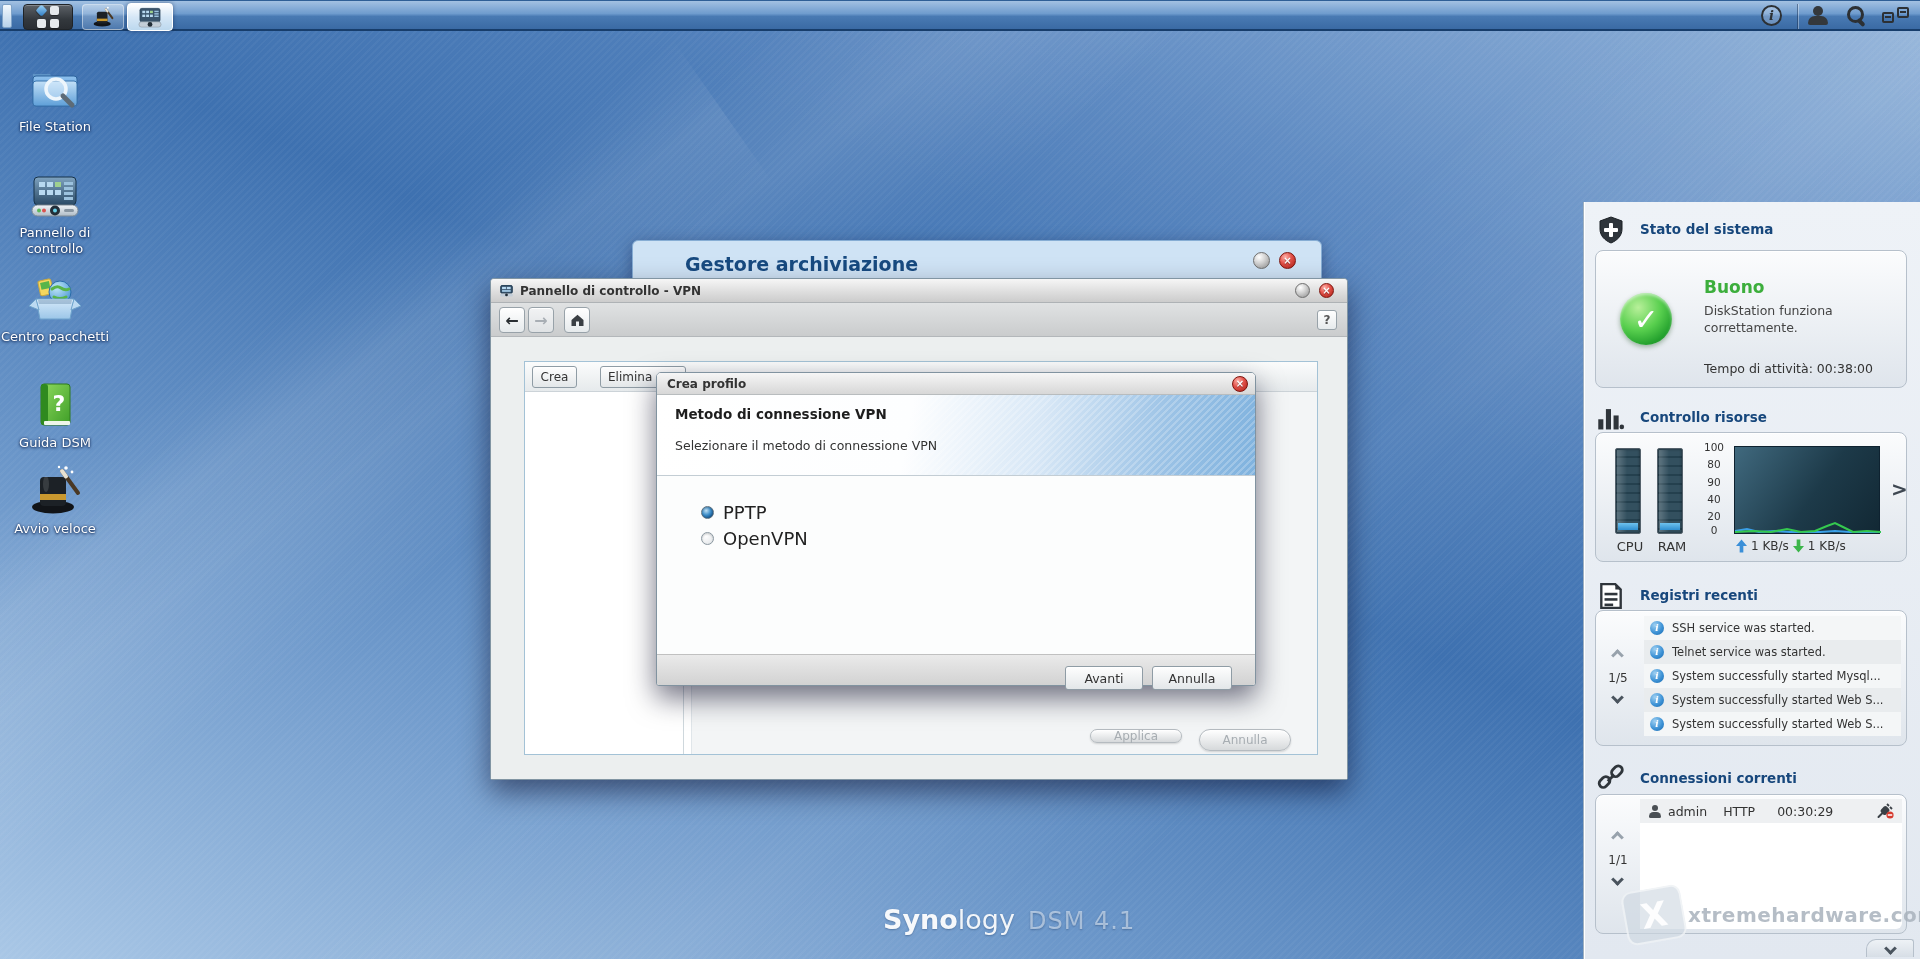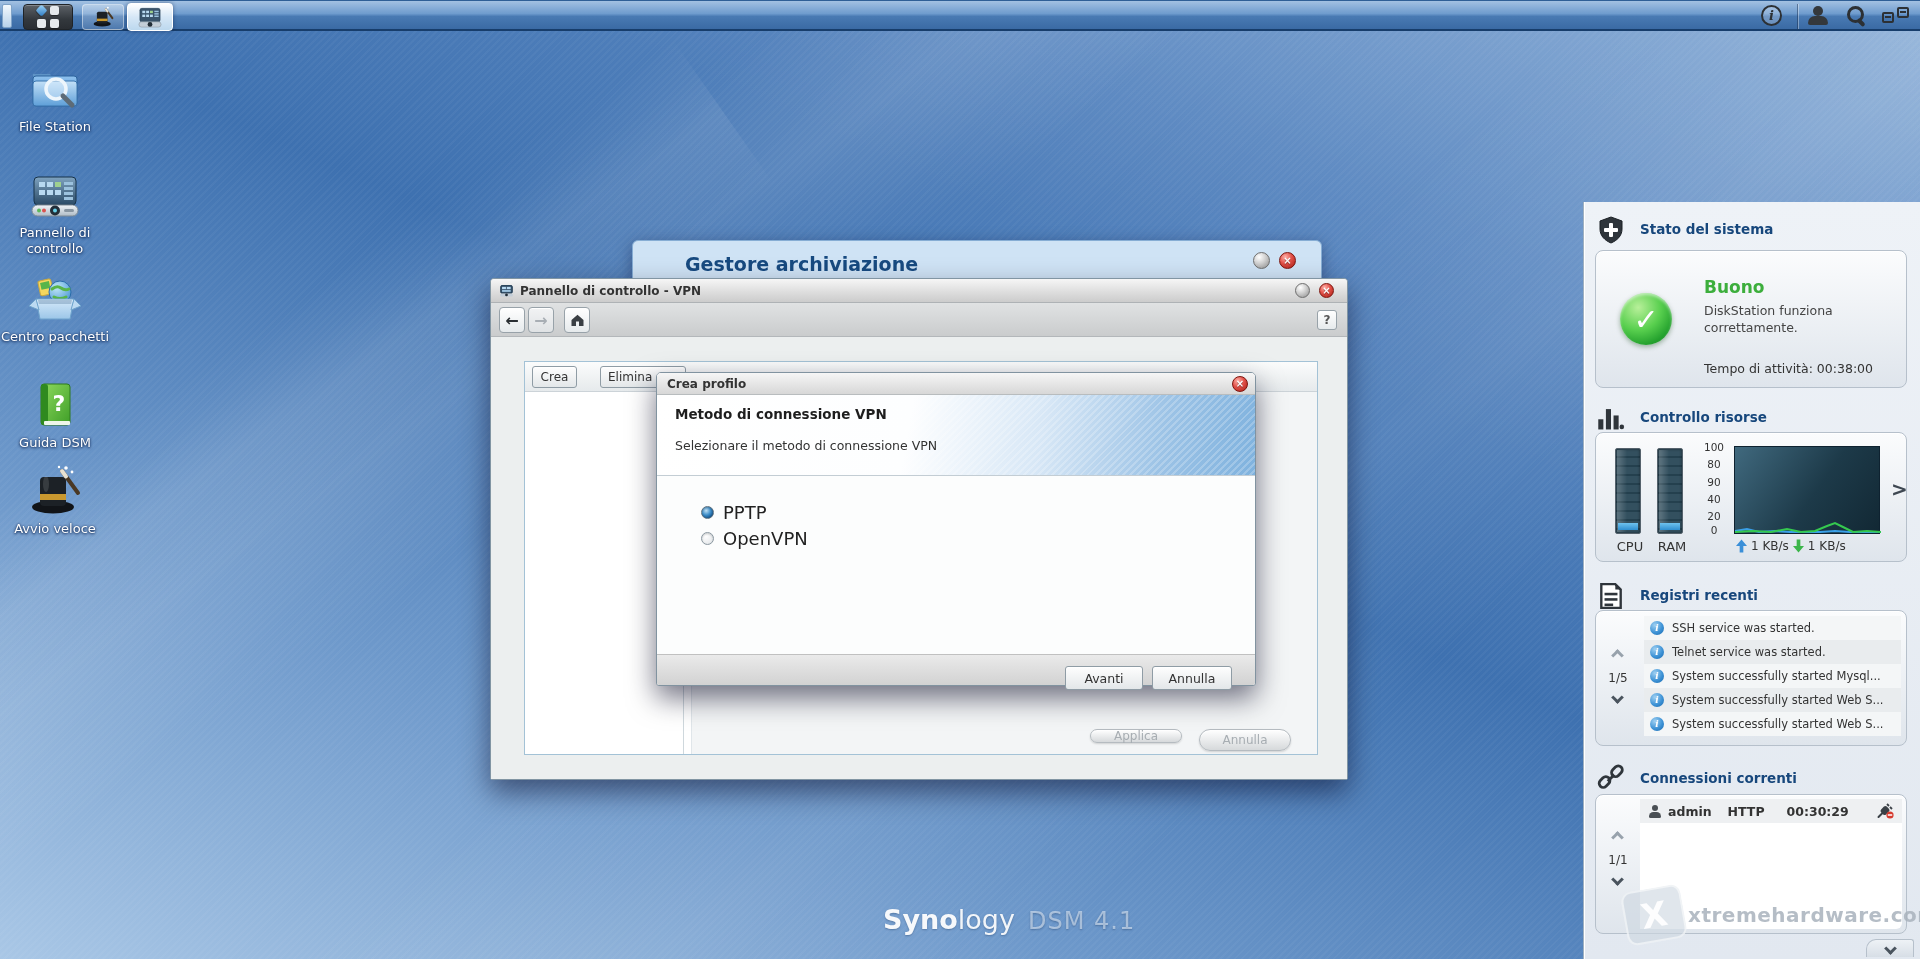--- a/index.html
+++ b/index.html
@@ -153,21 +153,21 @@
   .pager .pg-down{position:absolute;left:17px;}
   .log-list{position:absolute;left:48px;top:5px;right:5px;}
   .log-row{height:24px;display:flex;align-items:center;padding:0 6px;gap:8px;}
   .log-row:nth-child(odd){background:#f4f6f7;}
   .log-row:nth-child(even){background:#e9ecee;}
   .ricon{flex:0 0 14px;width:14px;height:14px;border-radius:50%;
     background:radial-gradient(circle at 35% 30%,#9fd0f2,#3e93d6 55%,#1767ad);
     color:#fff;font:italic bold 9px "DejaVu Serif",serif;display:flex;align-items:center;justify-content:center;}
   .log-text{font-size:11.5px;color:#333;white-space:nowrap;overflow:hidden;}
   .conn-list{position:absolute;left:44px;top:4px;right:4px;bottom:4px;background:#fff;border-radius:0 6px 6px 0;}
-  .conn-row{height:24px;display:flex;align-items:center;background:#eef0f2;padding:0 8px;font-size:12.5px;color:#333;font-weight:bold;}
+  .conn-row{height:24px;display:flex;align-items:center;background:#eef0f2;padding:0 8px;font-size:12.5px;color:#333;}
   .mini-person{position:relative;width:14px;height:13px;flex:0 0 14px;}
   .mini-person::before{content:"";position:absolute;left:4px;top:0;width:6px;height:6px;border-radius:50%;background:#4a4f54;}
   .mini-person::after{content:"";position:absolute;left:1px;bottom:0;width:12px;height:6px;border-radius:6px 6px 2px 2px;background:#4a4f54;}
   .collapse-tab{position:absolute;right:6px;bottom:2px;width:48px;height:18px;border:1px solid #b6c0cb;border-bottom:none;
     border-radius:10px 3px 0 0;background:linear-gradient(180deg,#eef2f6,#d7dee6);display:flex;align-items:center;justify-content:center;}
 
   
   .watermark{position:absolute;left:1624px;top:888px;z-index:8;display:flex;align-items:center;}
   .wm-box{width:60px;height:54px;border-radius:10px;background:rgba(205,214,224,.62);border:2px solid rgba(255,255,255,.55);
     transform:rotate(-10deg);display:flex;align-items:center;justify-content:center;

